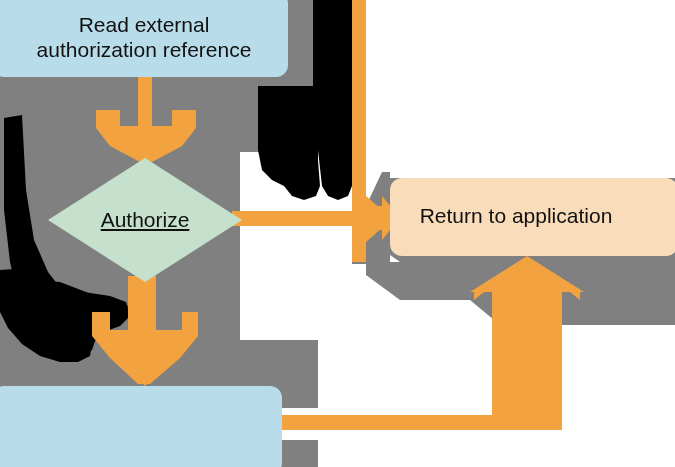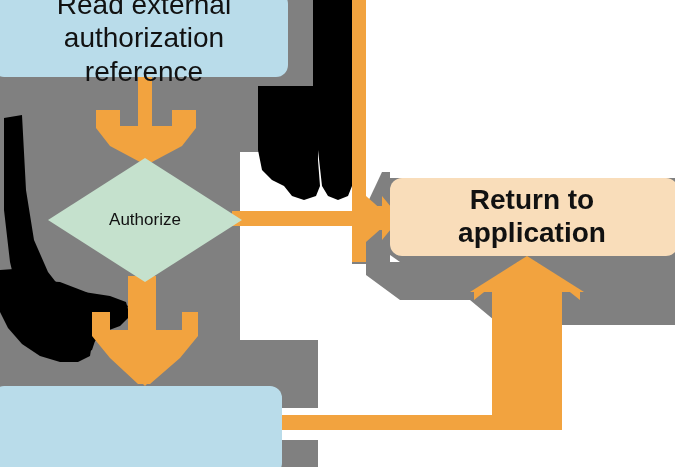--- a/index.html
+++ b/index.html
@@ -11,29 +11,29 @@
     background:#ffffff;
     overflow:hidden;
   }
   #canvas svg.layer{position:absolute;left:0;top:0;width:675px;height:467px;}
   .node-label{
     position:absolute;
     display:flex;align-items:center;justify-content:center;
     text-align:center;
     color:#111111;
     font-family:"Liberation Sans",sans-serif;
-    font-size:28px;
+    font-size:21px;
     line-height:1.18;
     pointer-events:none;
     white-space:pre-line;
   }
   #lbl-read{left:6px;  top:2px;   width:276px;height:72px;}
-  #lbl-authorize{left:52px;top:160px;width:186px;height:120px;font-size:17px;}
+  #lbl-authorize{left:52px;top:160px;width:186px;height:120px;font-size:21px;text-decoration:underline;}
   #lbl-perform{left:4px; top:388px;width:276px;height:76px;}
-  #lbl-return{left:396px;top:180px;width:272px;height:72px;font-weight:bold;}
+  #lbl-return{left:380px;top:180px;width:272px;height:72px;}
 </style>
 </head>
 <body>
 
 <div id="canvas">
 
   <svg class="layer" viewBox="0 0 675 467" preserveAspectRatio="none">
     <g>
       <path d="M0,0 L313,0 L313,126 L300,142 L300,152
                L240,152 L240,340 L318,340 L318,467

